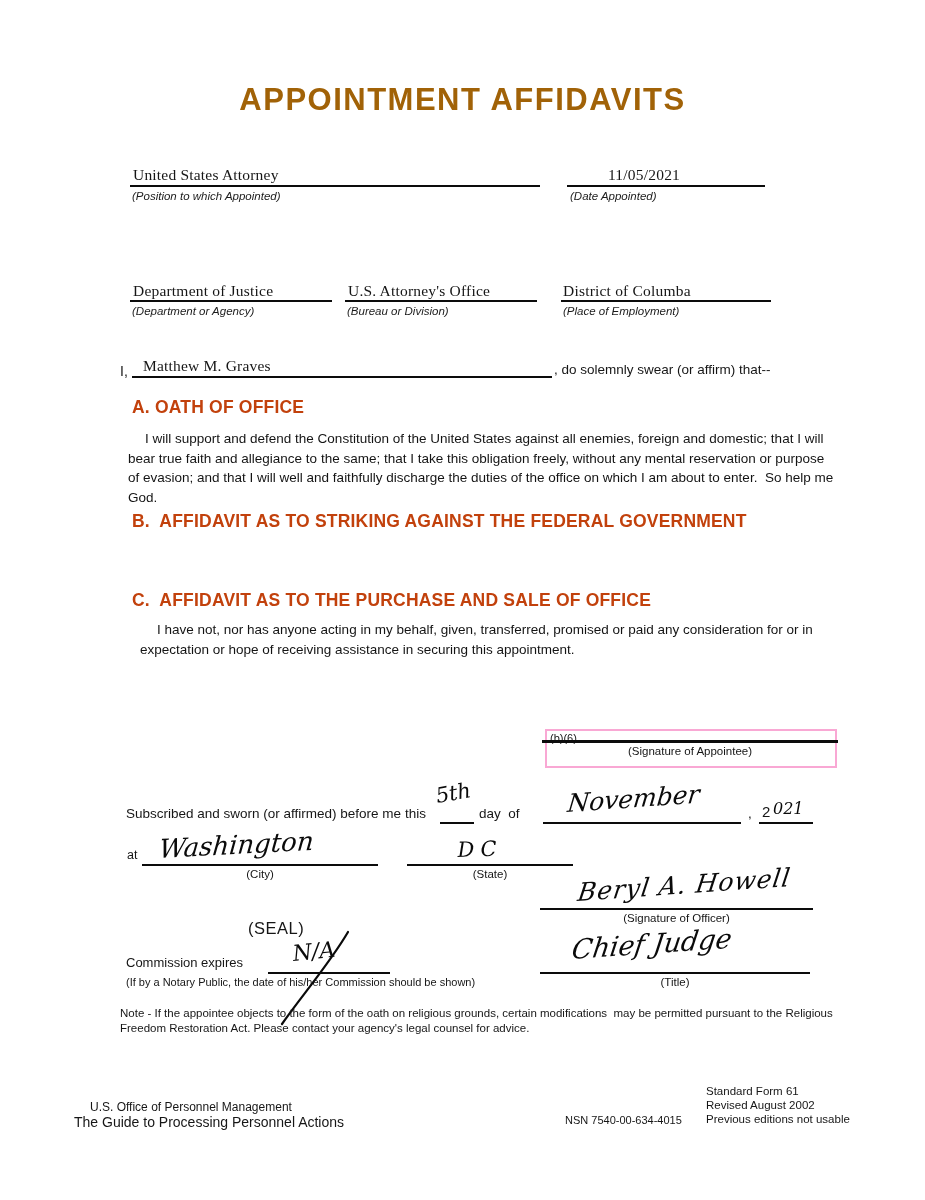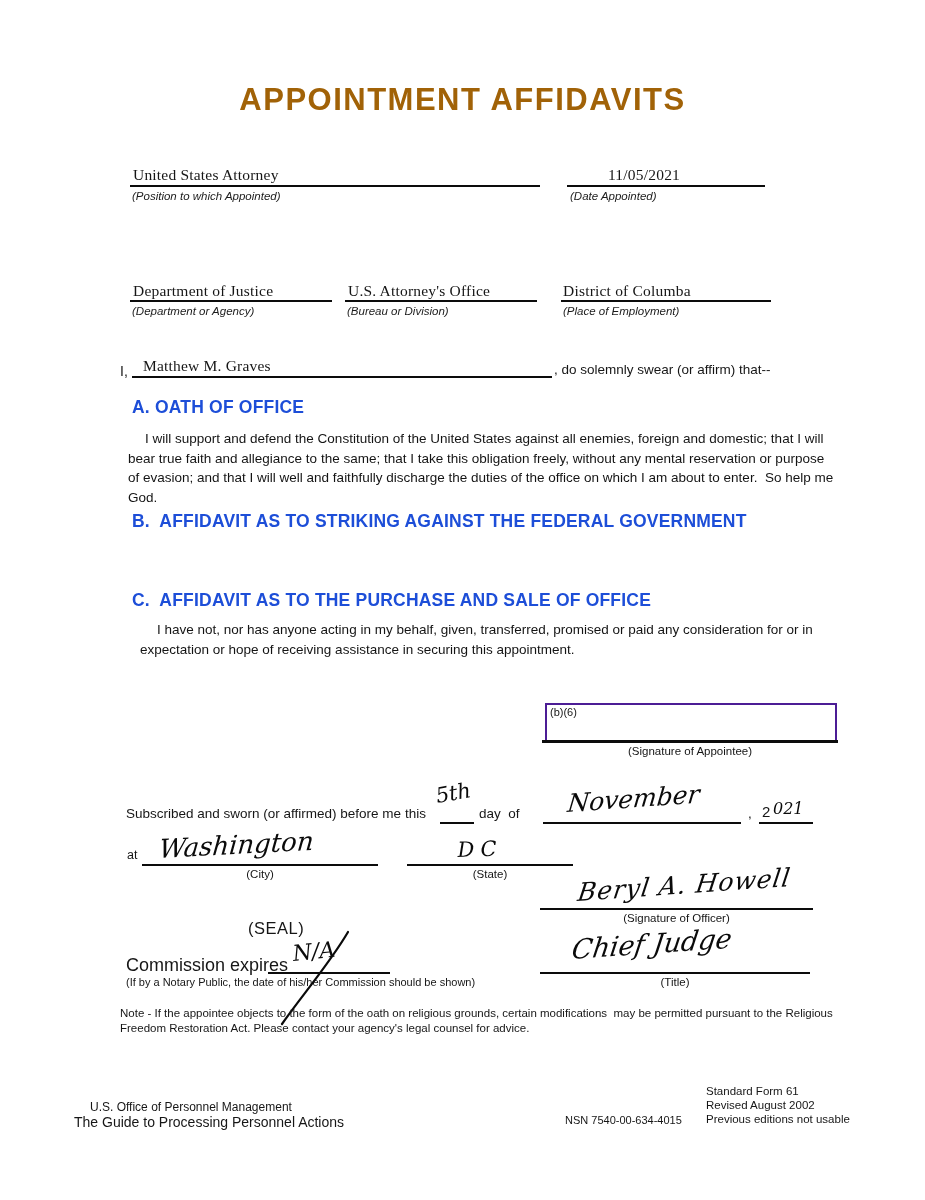--- a/index.html
+++ b/index.html
@@ -6,26 +6,26 @@
   .page{position:relative;width:925px;height:1200px;background:#fff;overflow:hidden;
         font-family:"Liberation Sans", sans-serif;color:#161616;}
   .abs{position:absolute;}
   .title{position:absolute;top:82px;left:0;width:925px;text-align:center;
          font-size:31px;font-weight:700;letter-spacing:1.5px;color:#a16207;}
   .entry{position:absolute;font-family:"Liberation Serif", serif;font-size:15.5px;letter-spacing:.2px;white-space:nowrap;}
   .flabel{position:absolute;font-size:11.5px;font-style:italic;white-space:nowrap;color:#1b1b1b;}
   .slabel{position:absolute;font-size:11.5px;white-space:nowrap;color:#151515;}
   .rule{position:absolute;height:0;border-top:2px solid #0c0c0c;}
   .rule.thick{border-top-width:3px;}
-  .heading{position:absolute;font-weight:700;font-size:17.5px;letter-spacing:.2px;white-space:pre-wrap;color:#1d4ed8;}
+  .heading{position:absolute;font-weight:700;font-size:17.5px;letter-spacing:.2px;white-space:pre-wrap;color:#c2410c;}
   .body13{position:absolute;font-size:13.5px;line-height:19.5px;white-space:pre-wrap;color:#141414;}
   .indent{text-indent:17px;}
   .hw{position:absolute;font-family:"DejaVu Serif", serif;font-style:italic;color:#0a0a0a;
       white-space:nowrap;transform-origin:left bottom;}
-  .sigbox{position:absolute;left:545px;top:703px;width:288px;height:35px;border:2px solid #4c1d95;}
+  .sigbox{position:absolute;left:545px;top:729px;width:288px;height:35px;border:2px solid #f9a8d4;}
   .small11{font-size:11px;}
   .center{text-align:center;}
 </style>
 </head>
 <body>
 
 <div class="page">
 
   <div class="title">APPOINTMENT AFFIDAVITS</div>
 
@@ -86,21 +86,21 @@
   <div class="rule" style="left:407px;top:864px;width:166px;"></div>
   <div class="hw" style="left:458px;top:838px;font-size:21px;letter-spacing:6px;transform:rotate(-2deg);">DC</div>
   <div class="slabel center" style="left:407px;top:868px;width:166px;">(State)</div>
 
   <div class="hw" style="left:576px;top:878px;font-size:25px;letter-spacing:1px;transform:rotate(-4deg) skewX(-12deg);">Beryl A. Howell</div>
   <div class="rule" style="left:540px;top:908px;width:273px;"></div>
   <div class="slabel center" style="left:540px;top:912px;width:273px;">(Signature of Officer)</div>
 
   <div class="abs" style="left:248px;top:919px;font-size:16.5px;letter-spacing:.5px;">(SEAL)</div>
 
-  <div class="abs" style="left:126px;top:955px;font-size:18px;white-space:nowrap;">Commission expires</div>
+  <div class="abs" style="left:126px;top:955px;font-size:13px;white-space:nowrap;">Commission expires</div>
   <div class="hw" style="left:294px;top:941px;font-size:22px;transform:rotate(-6deg);">N/A</div>
   <div class="rule" style="left:268px;top:972px;width:122px;"></div>
   <div class="abs small11" style="left:126px;top:976px;white-space:nowrap;">(If by a Notary Public, the date of his/her Commission should be shown)</div>
 
   <svg class="abs" style="left:270px;top:928px;" width="90" height="100" viewBox="0 0 90 100">
     <path d="M78 4 C60 35, 30 70, 12 96" stroke="#0a0a0a" stroke-width="2.2" fill="none" stroke-linecap="round"></path>
   </svg>
 
   <div class="hw" style="left:570px;top:934px;font-size:27px;transform:rotate(-4deg) skewX(-12deg);">Chief Judge</div>
   <div class="rule" style="left:540px;top:972px;width:270px;"></div>

